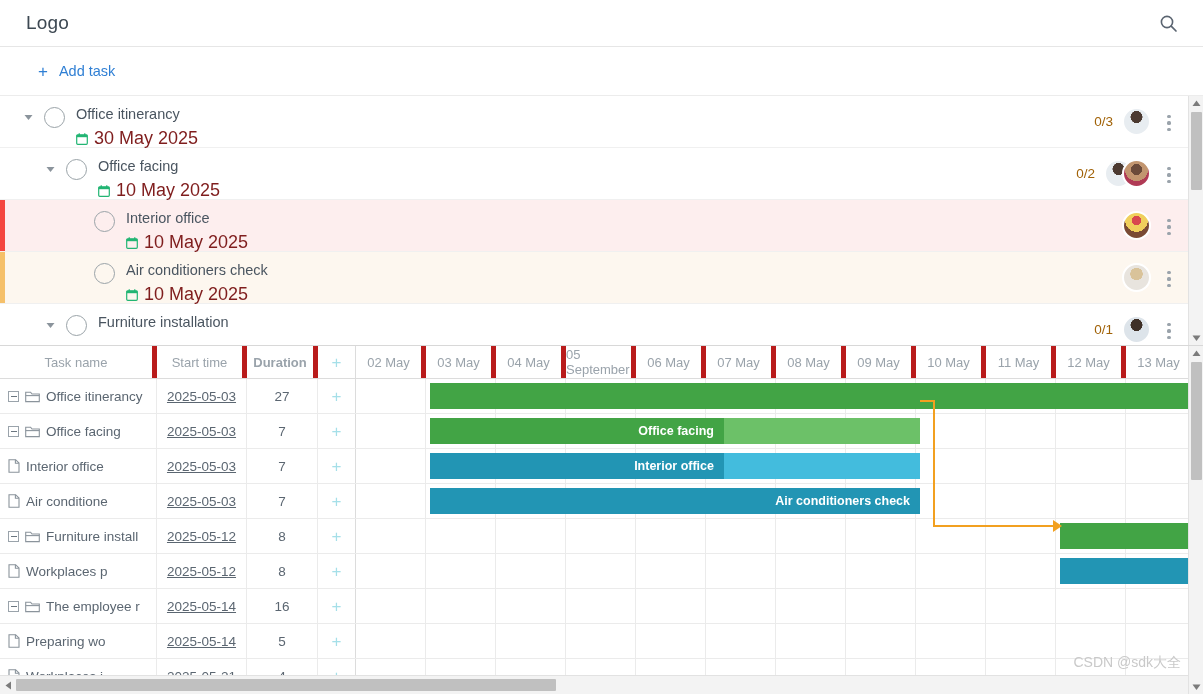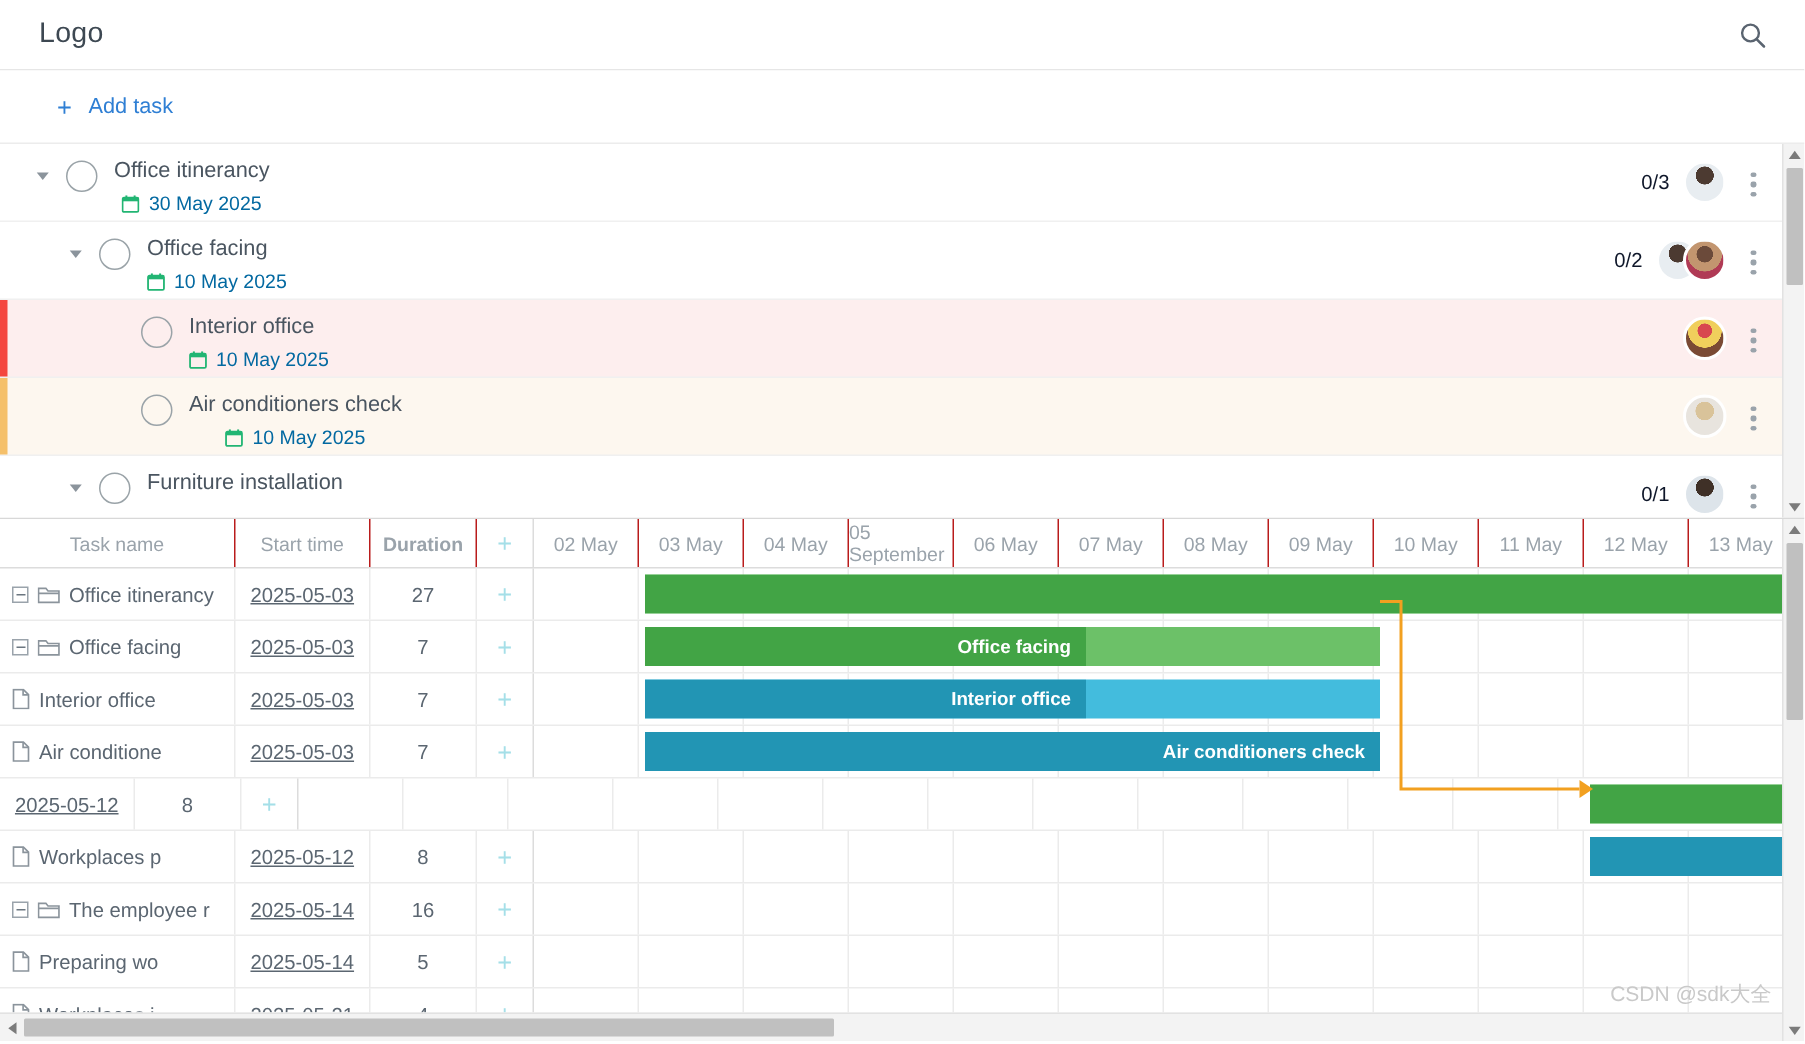--- a/index.html
+++ b/index.html
@@ -98,38 +98,37 @@
     cursor: pointer;
   }
   .task-text { margin-left: 11px; }
   .task-title {
     font-size: 14.5px;
     color: #4a5560;
     line-height: 18px;
   }
   .task-date {
     margin-top: 5px;
-    font-size: 13px;
-    color: #0369a1;
+    font-size: 18px;
+    color: #7f1d1d;
     display: flex;
     align-items: center;
     gap: 6px;
-    justify-content: center;
   }
   .cal-ico { display:block; }
 
   .row-right {
     margin-left: auto;
     display: flex;
     align-items: center;
     gap: 9px;
     padding-right: 10px;
     margin-top: 2px;
   }
-  .counter { font-size: 13.5px; color: #0f172a; }
+  .counter { font-size: 13.5px; color: #a16207; }
   .avatars { display: flex; align-items: center; }
   .avatar {
     width: 29px; height: 29px;
     border-radius: 50%;
     border: 2px solid #fff;
     flex: 0 0 auto;
     background-size: cover;
   }
   .avatar + .avatar { margin-left: -11px; }
   .av-1 { background: radial-gradient(circle at 50% 32%, #4c3a31 0 28%, #e8edf1 29% 100%); }
@@ -173,21 +172,21 @@
     overflow: hidden;
   }
   .gantt-scroller { position: absolute; left:0; top:0; right:15px; bottom:19px; overflow:hidden; }
   .grid-head {
     display: flex;
     height: 33px;
     border-bottom: 1px solid #dcdcdc;
     background: #fff;
   }
   .gcell {
-    border-right: 1px solid #b91c1c;
+    border-right: 5px solid #b91c1c;
     display: flex; align-items: center; justify-content: center;
     font-size: 13px; color: #9aa3ab;
     flex: 0 0 auto;
   }
   .col-name { width: 157px; }
   .col-start { width: 90px; }
   .col-dur { width: 71px; font-weight: bold; }
   .col-add { width: 38px; border-right: 1px solid #dcdcdc; }
   .day-col { width: 70px; }
 
@@ -603,20 +602,28 @@
           <div class="gc day"></div>
           <div class="gc day"></div>
           <div class="gc day"></div>
           <div class="gc day"></div>
           <div class="gc day"></div>
           <div class="gc day"></div>
           <div class="gc day"></div>
           <div class="gc day"></div>
         </div>
         <div class="grow">
+          <div class="gc name indent2">
+            <span class="expander"></span>
+            <svg width="15" height="13" viewBox="0 0 15 13">
+              <path d="M0.7 2.2 H5.6 L7 4 H14.3 V11.6 H0.7 Z" fill="none" stroke="#8b949c" stroke-width="1.1"></path>
+              <path d="M0.7 5.6 H14.3" stroke="#8b949c" stroke-width="1.1" fill="none"></path>
+            </svg>
+            <span>Furniture install</span>
+          </div>
           <div class="gc start">2025-05-12</div>
           <div class="gc dur">8</div>
           <div class="gc add">
             <span class="plus-ic">+</span>
           </div>
           <div class="gc day"></div>
           <div class="gc day"></div>
           <div class="gc day"></div>
           <div class="gc day"></div>
           <div class="gc day"></div>

